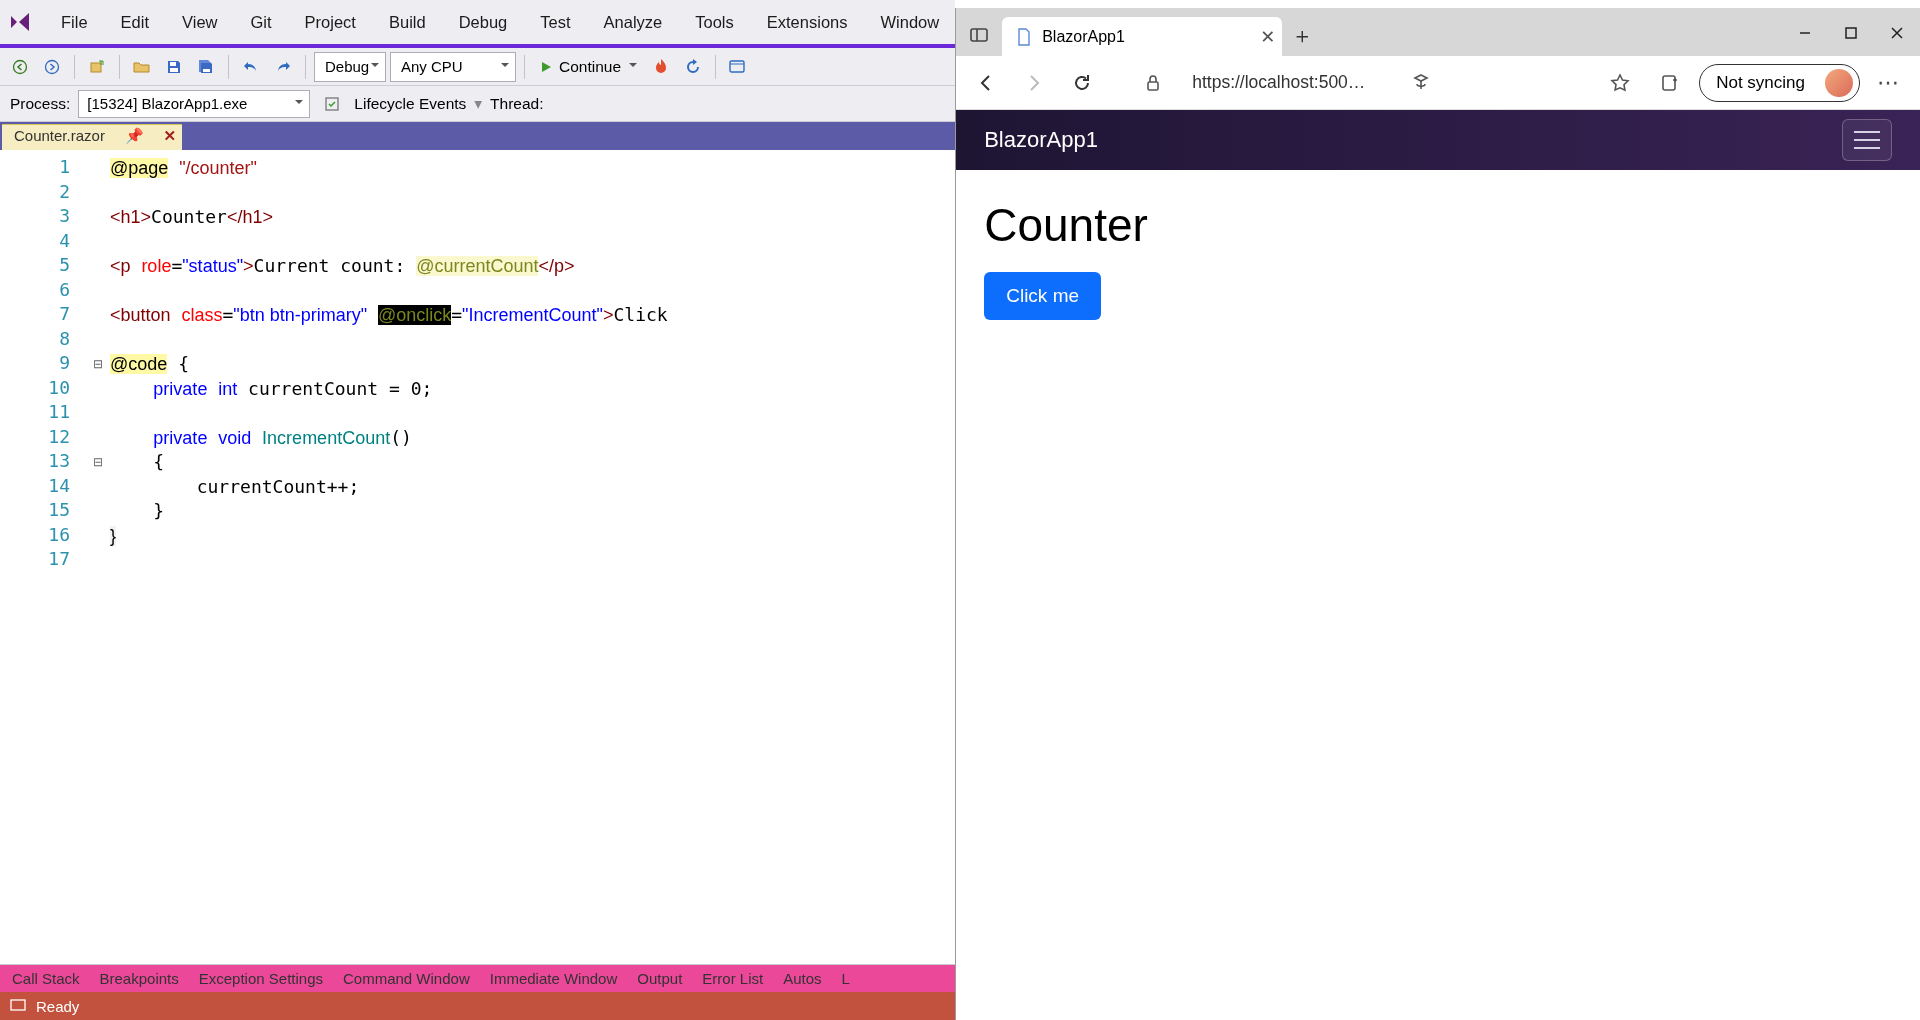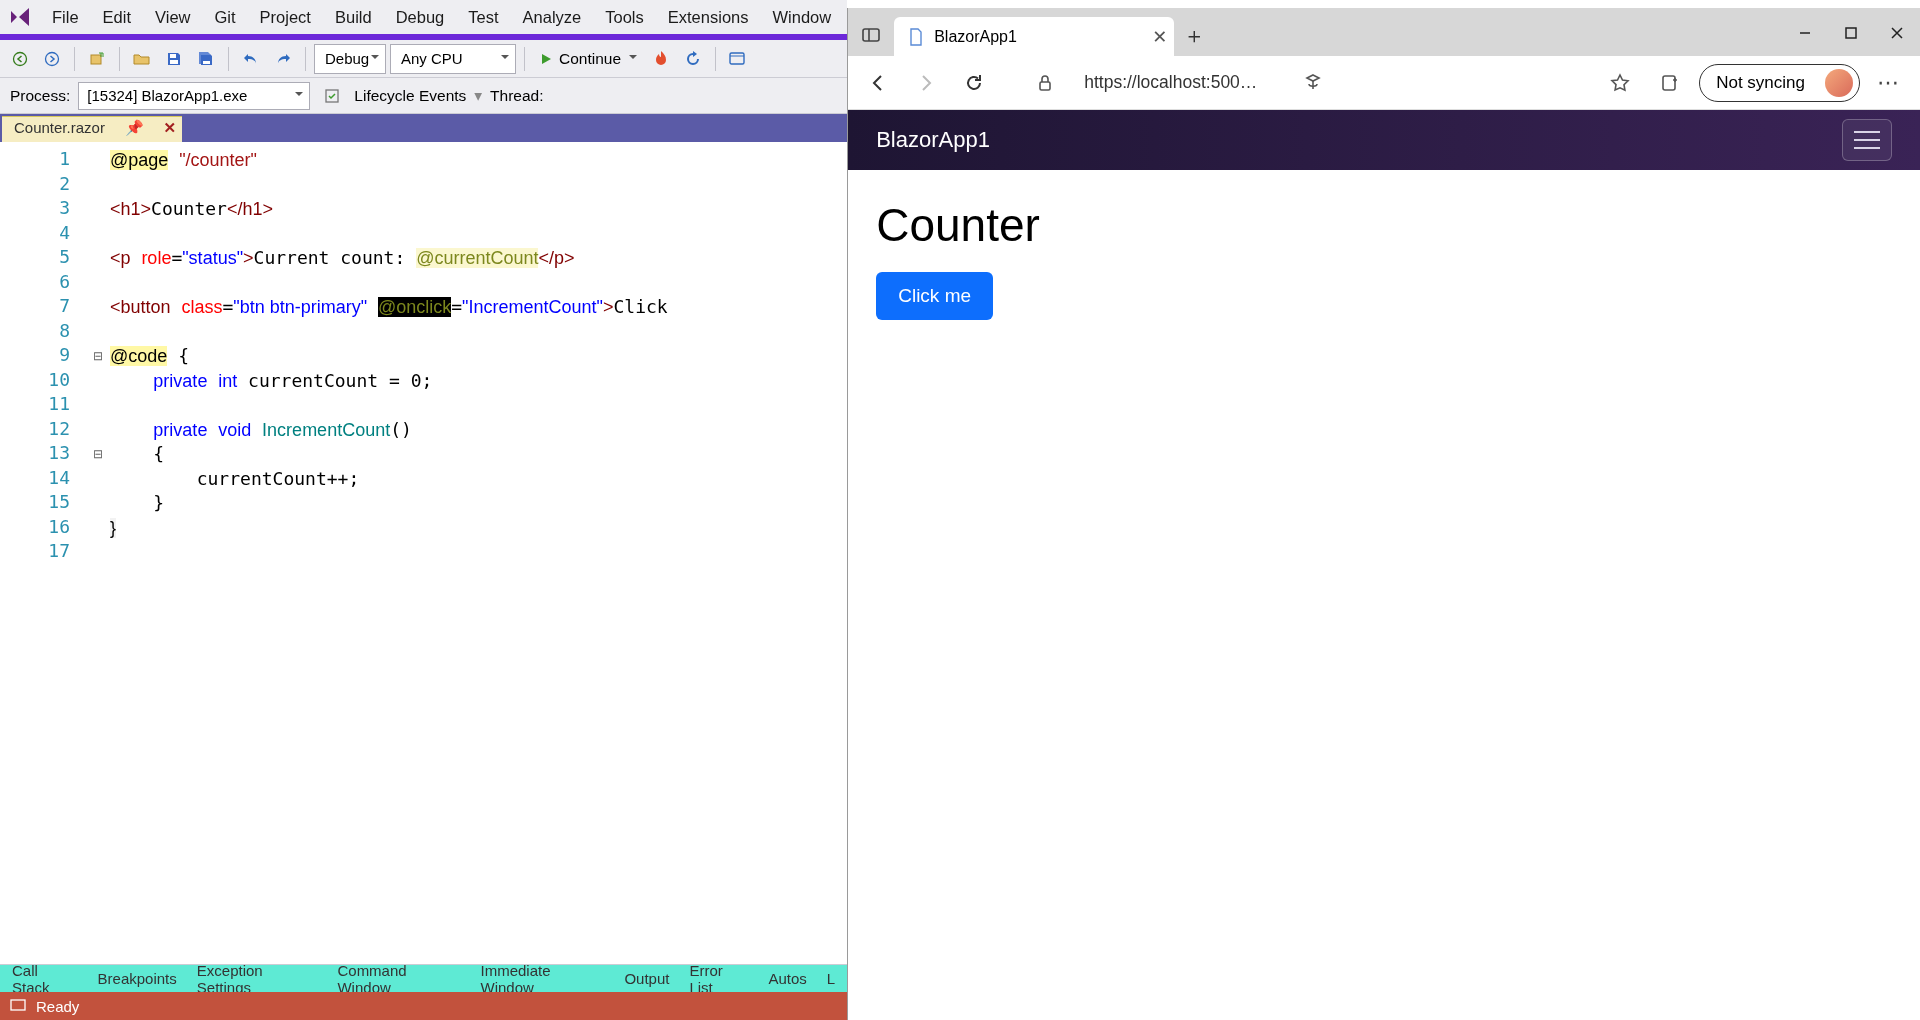--- a/index.html
+++ b/index.html
@@ -1,20 +1,20 @@
 <!DOCTYPE html>
 <html><head>
 <meta charset="utf-8">
 <style>
   * { margin:0; padding:0; box-sizing:border-box; font-family:"Segoe UI", Arial, sans-serif; }
   body { width:1920px; height:1020px; background:#fff; overflow:hidden; }
   .root { display:flex; width:100%; height:100%; }
   
   .vs { flex:0 0 758px; display:flex; flex-direction:column; background:#eeeef2; }
-  .vs-menubar { height:40px; display:flex; align-items:center; padding:0 4px; background:#eeeef2; border-bottom:6px solid #6d28d9; }
+  .vs-menubar { height:48px; display:flex; align-items:center; padding:0 4px; background:#eeeef2; border-bottom:4px solid #6d28d9;gap:9px; }
   .vs-logo { width:28px; height:28px; margin:0 6px 0 2px; display:flex; align-items:center; justify-content:center; }
   .vs-menu-item { font-size:16.5px; padding:4px 12px; color:#1b1b1b; cursor:pointer; }
   .vs-toolbar { height:38px; display:flex; align-items:center; padding:2px 6px; gap:4px; background:#eeeef2; border-bottom:1px solid #ccccd4; }
   .tb-sep { width:1px; height:24px; background:#c2c2ca; margin:0 4px; }
   .tb-btn { width:28px; height:28px; display:flex; align-items:center; justify-content:center; border-radius:2px; cursor:pointer; }
   .tb-drop { height:30px; border:1px solid #acacb6; background:#fff; display:flex; align-items:center; padding:0 22px 0 10px; font-size:15px; position:relative; }
   .tb-drop::after { content:""; position:absolute; right:6px; top:50%; transform:translateY(-50%); border:4px solid transparent; border-top-color:#555; }
   .tb-run { display:flex; align-items:center; gap:6px; padding:0 22px 0 6px; height:30px; font-size:15.5px; position:relative; cursor:pointer; }
   .tb-run::after { content:""; position:absolute; right:6px; top:50%; transform:translateY(-50%); border:4px solid transparent; border-top-color:#555; }
   .vs-debugbar { height:36px; display:flex; align-items:center; gap:8px; padding:0 10px; background:#eeeef2; border-bottom:1px solid #ccccd4; font-size:15.5px; }
@@ -38,21 +38,21 @@
   .c-razor { color:#7c871d; background:#fbf7cf; }
   .c-razorattr { color:#7c871d; background:#000000; font-weight:500; }
   .c-kw { color:#0000ff; }
   .c-type { color:#0000ff; }
   .c-name { color:#008080; }
   .cursor-line { background:#f2f2f2; }
   .vs-statusstrip { height:26px; background:#eeeef2; border-top:1px solid #ccccd4; display:flex; align-items:center; padding:0 6px; font-size:14.5px; gap:10px; }
   .zoom { width:66px; height:22px; border:1px solid #acacb6; background:#fff; padding:0 20px 0 6px; position:relative; font-size:13.5px; display:flex; align-items:center; }
   .zoom::after { content:""; position:absolute; right:5px; top:50%; transform:translateY(-50%); border:4px solid transparent; border-top-color:#555; }
   .check-ic { width:16px; height:16px; border-radius:50%; background:#2e8b1a; display:inline-flex; align-items:center; justify-content:center; color:#fff; font-size:11px; }
-  .vs-bottomtabs { height:28px; background:#5eead4; display:flex; align-items:center; padding:0 2px; gap:0; font-size:15px; border-top:1px solid #ccccd4; }
+  .vs-bottomtabs { height:28px; background:#ec4899; display:flex; align-items:center; padding:0 2px; gap:0; font-size:15px; border-top:1px solid #ccccd4; }
   .bt { padding:4px 10px; color:#333; cursor:pointer; }
   .vs-statusbar { height:28px; background:#c2523d; color:#fff; display:flex; align-items:center; padding:0 10px; gap:10px; font-size:15px; }
   
   .browser { flex:1; display:flex; flex-direction:column; background:#fff; border-left:1px solid #9a9a9a;margin-top:8px; }
   .br-titlebar { height:48px; background:#d7d7d7; display:flex; align-items:flex-end; }
   .br-btn { width:46px; height:46px; display:flex; align-items:center; justify-content:center; cursor:pointer; }
   .br-tabctl { width:46px; height:42px; display:flex; align-items:center; justify-content:center; }
   .br-tab { height:40px; background:#fff; border-radius:6px 6px 0 0; display:flex; align-items:center; padding:0 10px 0 14px; gap:10px; font-size:16px; min-width:280px; margin-bottom:-1px; cursor:pointer; }
   .br-tab .tc { width:12px; height:12px; color:#555; cursor:pointer; font-size:18px; line-height:12px; margin-left:auto; }
   .br-newtab { width:40px; height:40px; display:flex; align-items:center; justify-content:center; font-size:22px; color:#333; cursor:pointer; }

